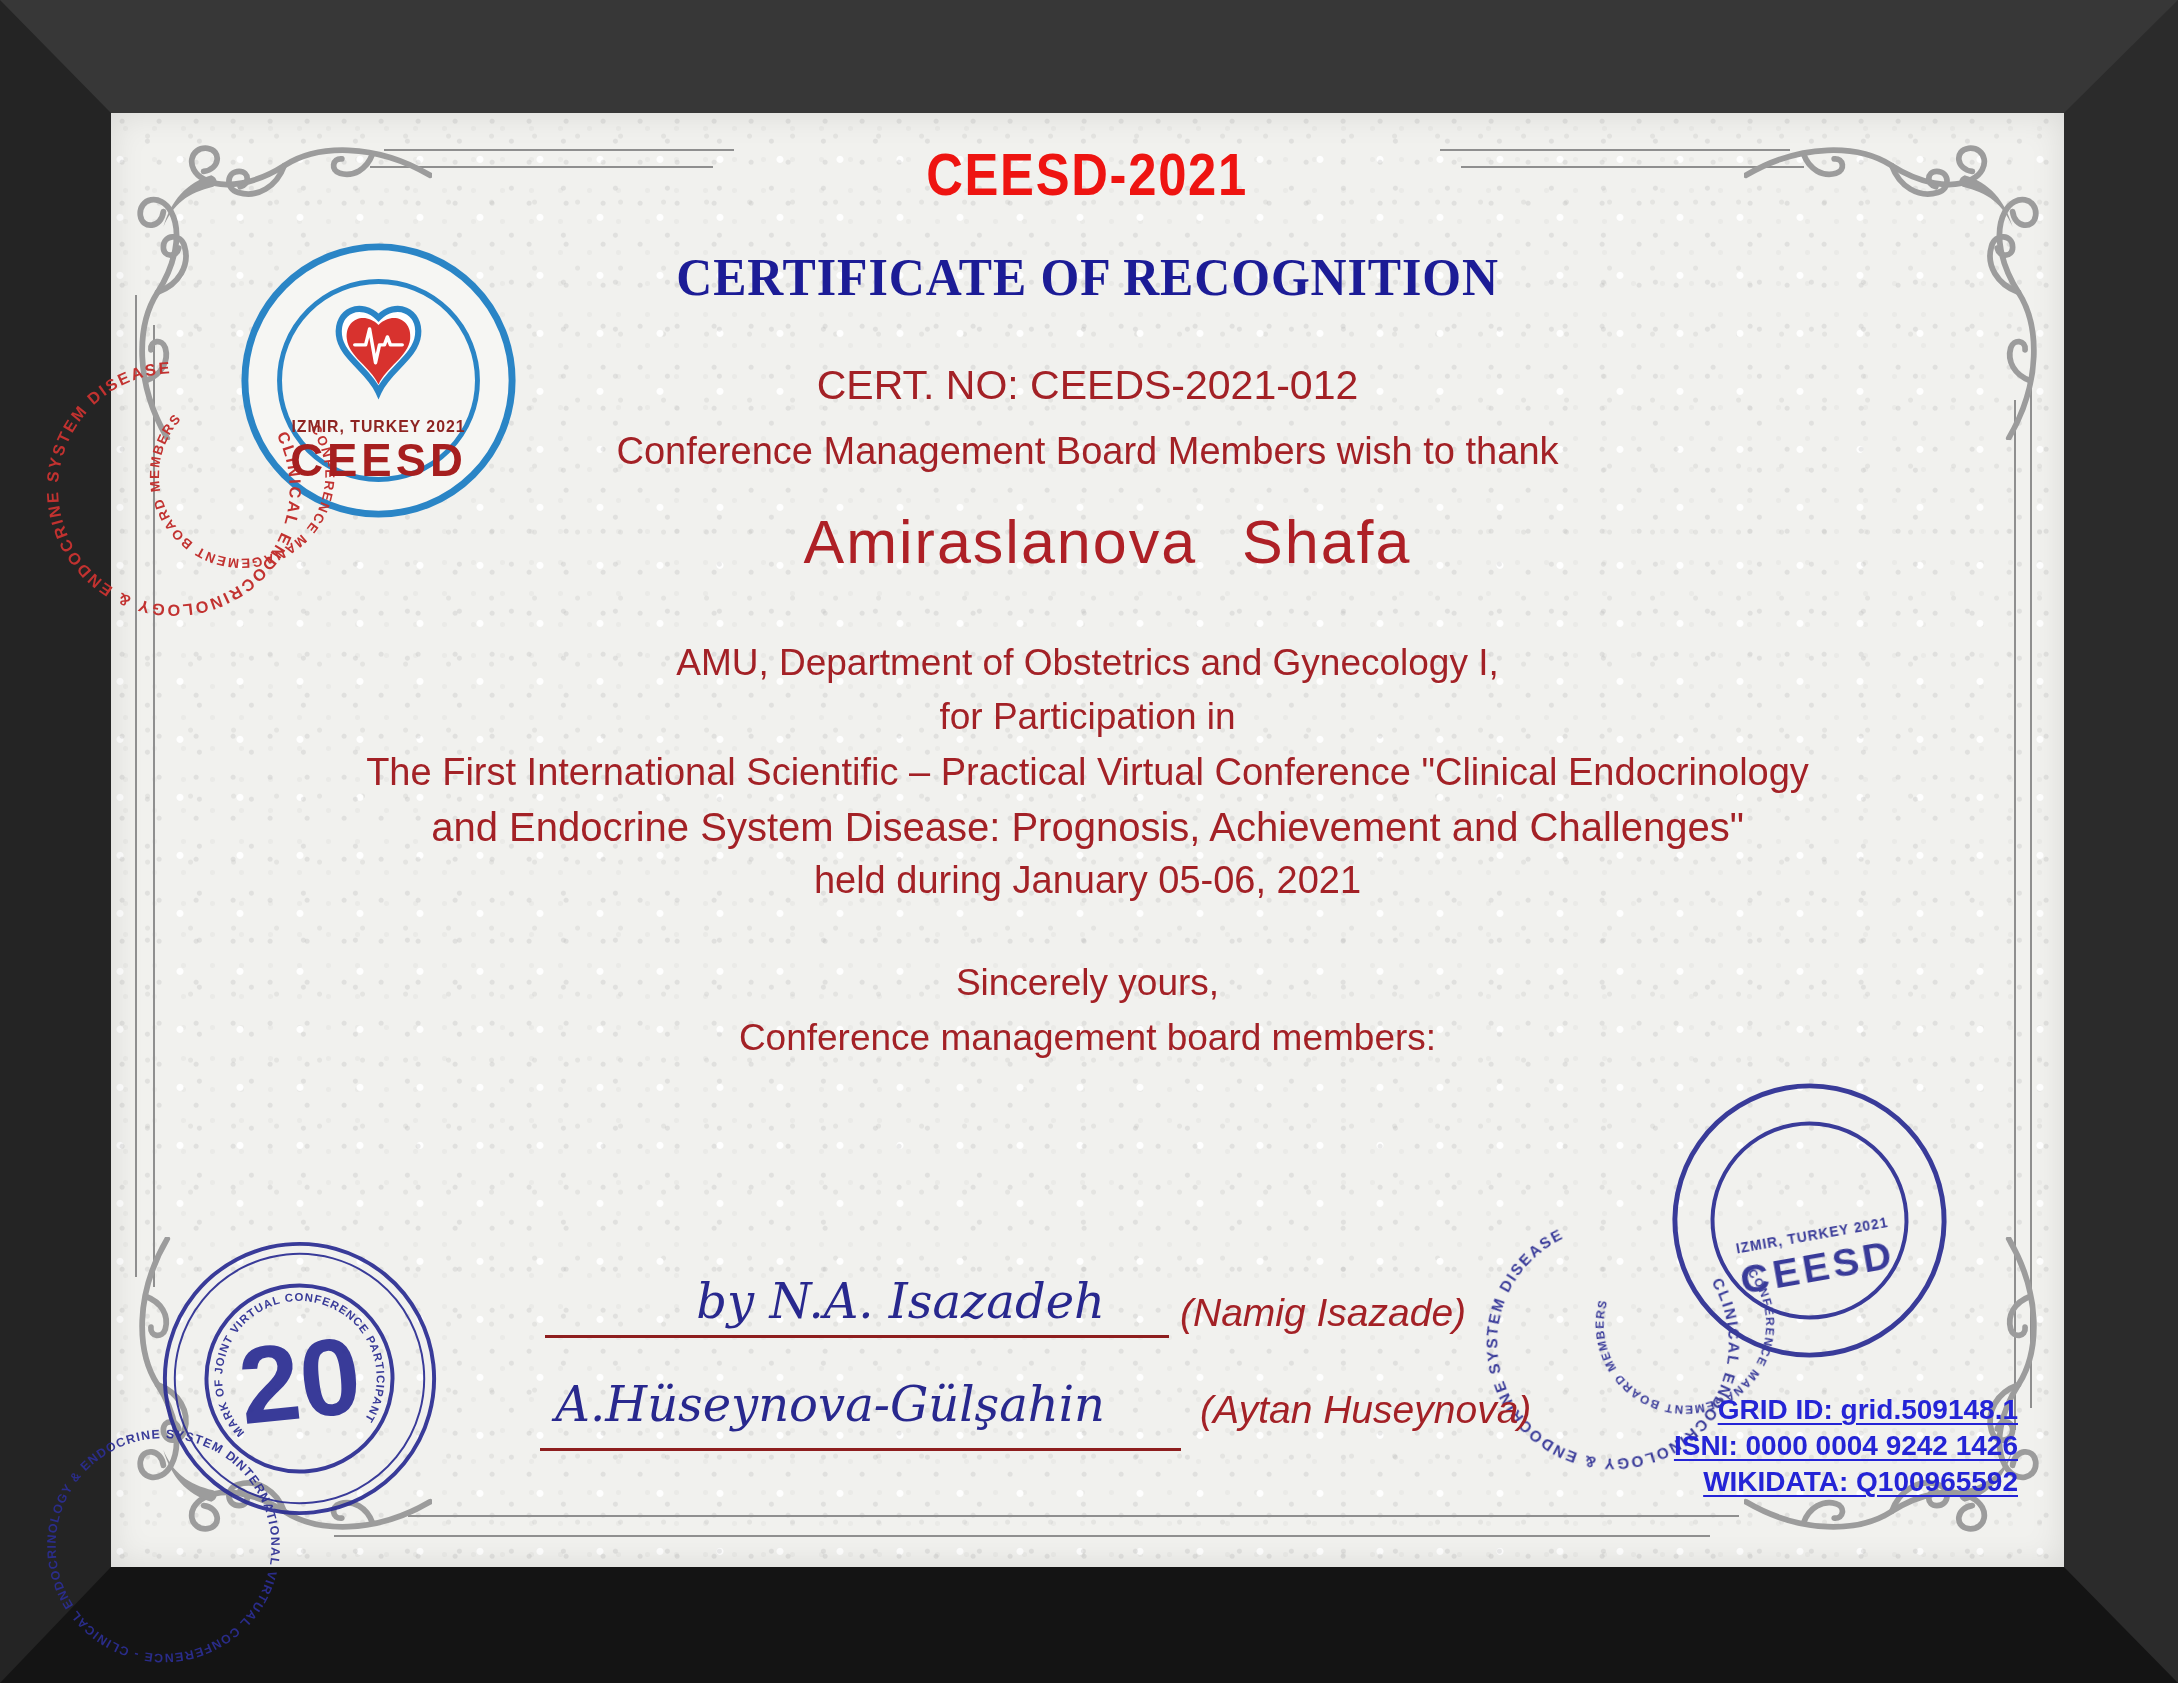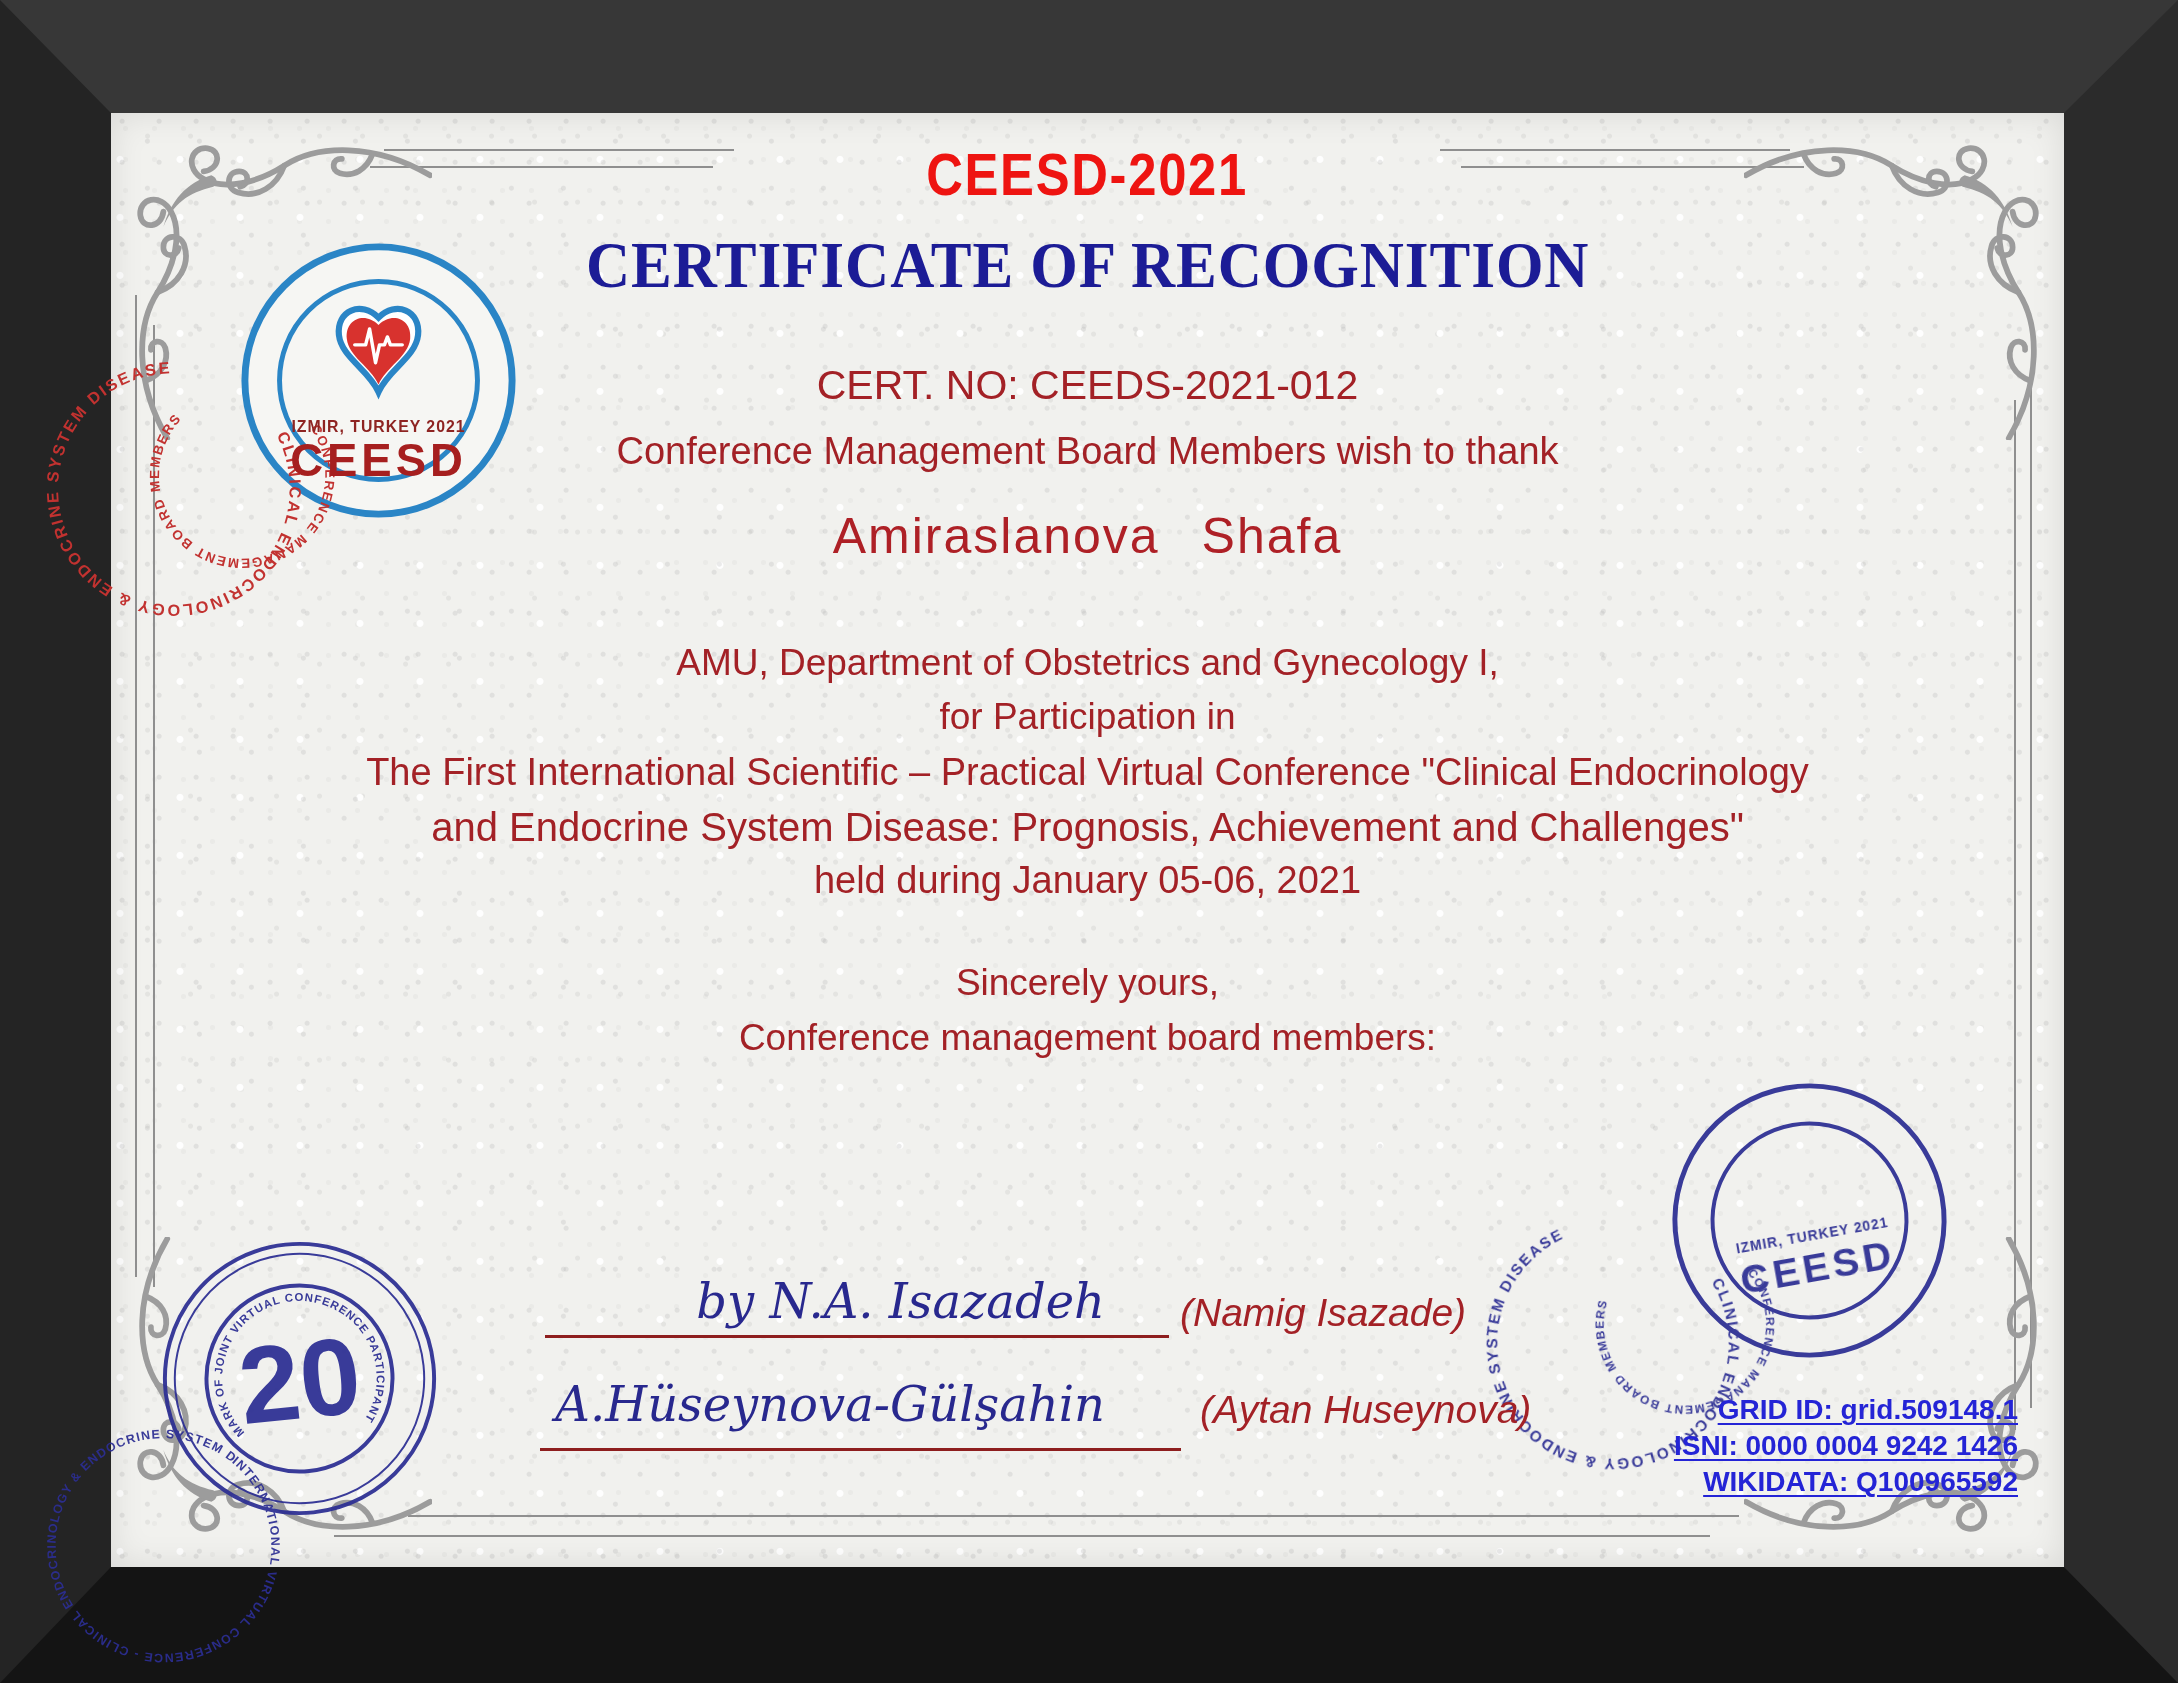--- a/index.html
+++ b/index.html
@@ -30,25 +30,25 @@
       radial-gradient(circle at 85% 35%, rgba(175,175,175,.20) 0 2px, transparent 3px),
       radial-gradient(circle at 50% 50%, rgba(200,200,200,.18) 0 2px, transparent 3px);
     background-size:37px 41px,52px 47px,60px 58px,43px 66px,29px 31px;
     box-shadow:inset 0 0 34px rgba(0,0,0,.10);
   }
   .t{position:absolute;left:0;width:100%;text-align:center;white-space:nowrap;}
   .red-body{color:#a32126;}
   .sx{display:inline-block;}
   .ev{top:28px;font-size:59px;font-weight:bold;color:#ee1411;letter-spacing:2px;text-align:center;}
   .ev .sx{transform:scaleX(.86);}
-  .title{top:115px;font-family:"Liberation Serif",serif;font-size:65px;font-weight:bold;color:#1c1c96;letter-spacing:1px;}
+  .title{top:134px;font-family:"Liberation Serif",serif;font-size:53px;font-weight:bold;color:#1c1c96;letter-spacing:1px;}
   .title .sx{transform:scaleX(.94);}
   .certno{top:249px;font-size:41px;}
   .intro{top:317px;font-size:38px;}
-  .name{top:394px;font-size:50px;color:#ae2026;letter-spacing:2px;word-spacing:26px;}
+  .name{top:394px;font-size:61px;color:#ae2026;letter-spacing:2px;word-spacing:26px;margin-left:20px;}
   .b1{top:529px;font-size:37px;}
   .b2{top:583px;font-size:37px;}
   .b3{top:638px;font-size:38px;}
   .b4{top:692px;font-size:40px;}
   .b5{top:746px;font-size:38px;}
   .c1{top:849px;font-size:37px;}
   .c2{top:904px;font-size:37px;}
   
   .sig{position:absolute;text-align:right;font-family:"DejaVu Serif",serif;font-style:italic;
        color:#28288e;font-size:48px;white-space:nowrap;}

